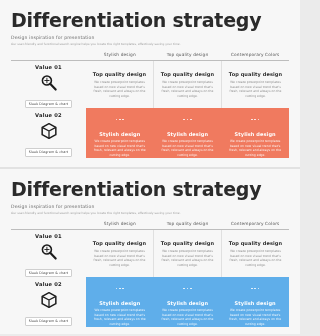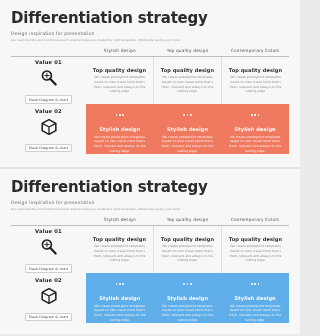--- a/index.html
+++ b/index.html
@@ -17,21 +17,21 @@
     overflow:hidden;
   }
   .slide + .slide{border-top:2px solid #e2e2e2;}
   .inner{
     position:absolute;
     left:11px;top:6px;
     width:278px;height:155px;
     background:#f7f7f7;
   }
   .title{
-    font-size:15px;
+    font-size:19px;
     font-weight:bold;
     color:#2b2b2b;
     letter-spacing:-0.2px;
     margin:4px 0 0 0;
     line-height:1.1;
   }
   .sub1{
     font-size:4.6px;
     color:#6d6d6d;
     margin-top:4px;

